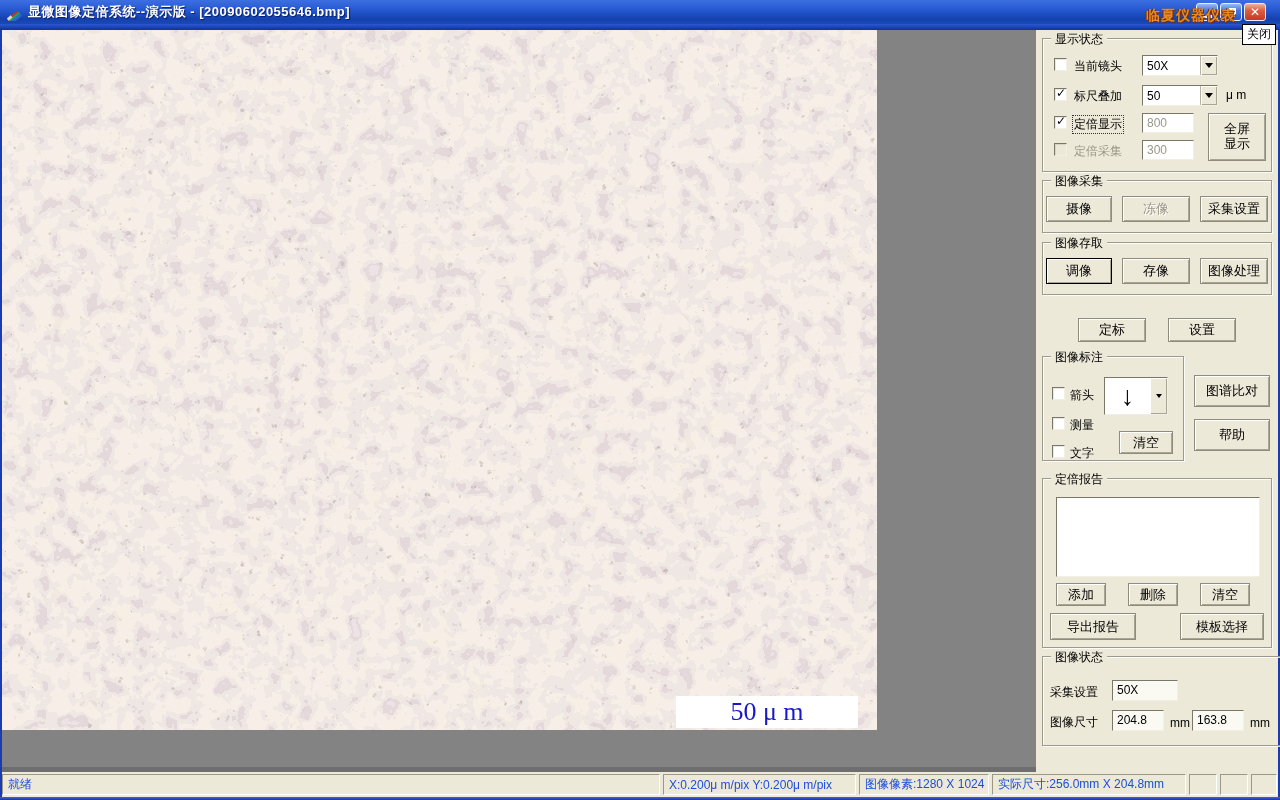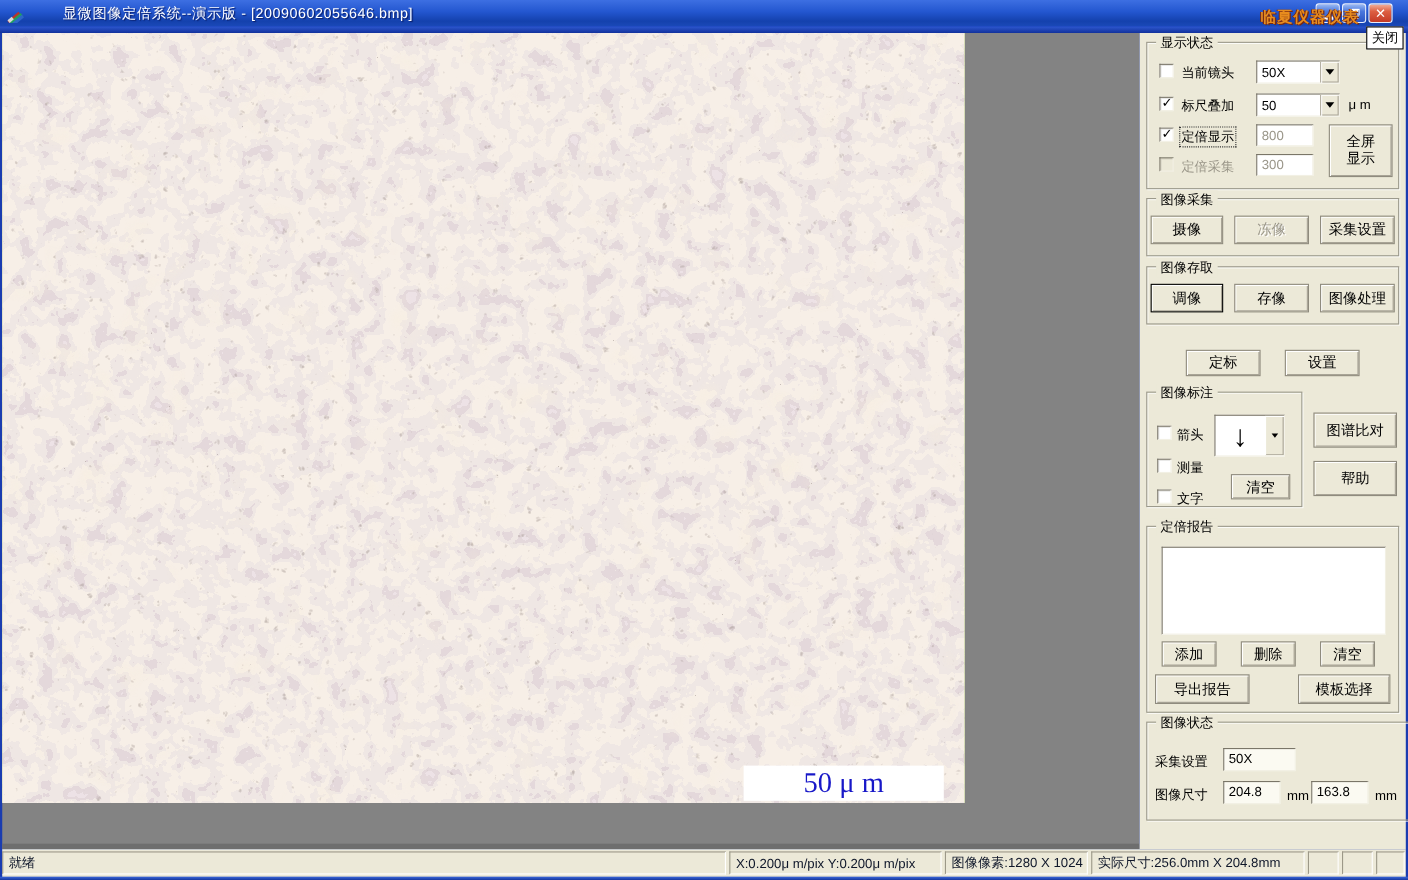--- a/index.html
+++ b/index.html
@@ -4,22 +4,22 @@
 <style>
   * { margin:0; padding:0; box-sizing:border-box; }
   html,body { width:1280px; height:800px; overflow:hidden; }
   body { font-family:"Liberation Sans","DejaVu Sans",sans-serif; background:#0d2fb0; position:relative; }
 
   
   .titlebar { position:absolute; left:0; top:0; width:1280px; height:24px;
     background:linear-gradient(180deg,#3d6fe2 0%,#2356cf 45%,#1441ad 80%,#1a49b8 100%);
     display:flex; align-items:center; padding-left:5px; }
   .app-icon { width:17px; height:17px; margin-right:6px; }
-  .title-text { color:#fff; font-size:13px; font-weight:normal; letter-spacing:.5px;
-    text-shadow:1px 1px 1px #091c66;margin-left:29px; }
+  .title-text { color:#fff; font-size:13px; font-weight:bold; letter-spacing:.5px;
+    text-shadow:1px 1px 1px #091c66; }
   .winbtn { position:absolute; top:3px; width:22px; height:18px; border:1px solid #e8eefc;
     border-radius:3px; color:#fff; display:flex; align-items:center; justify-content:center; }
   .winbtn.blue { background:linear-gradient(180deg,#9ab9f2 0%,#4a77dd 40%,#2a55c4 100%); }
   .winbtn.red  { background:linear-gradient(180deg,#f2b09a 0%,#dd5f42 40%,#c43a26 100%); }
   .glyph-min { width:9px; height:3px; background:#fff; margin-top:9px; }
   .glyph-restore { width:9px; height:8px; border:1px solid #fff; border-top:2px solid #fff;
     box-shadow:2px -2px 0 -1px #fff; margin-top:2px; margin-left:-2px; background:transparent; }
   .glyph-close { font-size:12px; font-weight:bold; line-height:1; }
   .overlay-brand { position:absolute; left:1146px; top:7px; z-index:30; font-size:14px; font-weight:bold;
     color:#e78c1e; text-shadow:1px 1px 0 #7a2a10, -1px 0 0 #7a2a10; letter-spacing:1px; white-space:nowrap; }
@@ -76,21 +76,21 @@
     border-color:#7a7668 #f2f0e4 #f2f0e4 #7a7668; background:#fff; display:flex; }
   .arrowcombo .face { flex:1; display:flex; align-items:center; justify-content:center;
     font-size:27px; font-weight:bold; color:#000; }
   .arrowcombo .dd { width:17px; background:#ece9d8; box-shadow:inset 1px 1px 0 #fff, inset -1px -1px 0 #a8a496;
     display:flex; align-items:center; justify-content:center; }
   .arrowcombo .dd .tri-down { border-left-width:3px; border-right-width:3px; border-top-width:4px; }
 
   
   .statusbar { position:absolute; left:2px; top:772px; width:1276px; height:25px; background:#ece9d8; }
   .sb-panel { position:absolute; top:2px; height:21px; border:1px solid; border-color:#9c9888 #fff #fff #9c9888;
-    font-size:12px; color:#0f172a; display:flex; align-items:center; padding-left:5px; white-space:nowrap; overflow:hidden; }
+    font-size:12px; color:#1d4ed8; display:flex; align-items:center; padding-left:5px; white-space:nowrap; overflow:hidden; }
 </style>
 </head>
 <body>
 
 <div class="titlebar">
   <svg class="app-icon" viewBox="0 0 17 17">
     <rect x="1" y="11" width="13" height="3" transform="rotate(-40 7 12)" fill="#b8352a"></rect>
     <rect x="3" y="12" width="13" height="3" transform="rotate(-40 9 13)" fill="#1f9f5f"></rect>
     <rect x="5" y="13" width="12" height="3" transform="rotate(-40 11 14)" fill="#2e66c9"></rect>
     <rect x="2" y="13" width="5" height="3" transform="rotate(-40 4 14)" fill="#d8d8d8"></rect>

